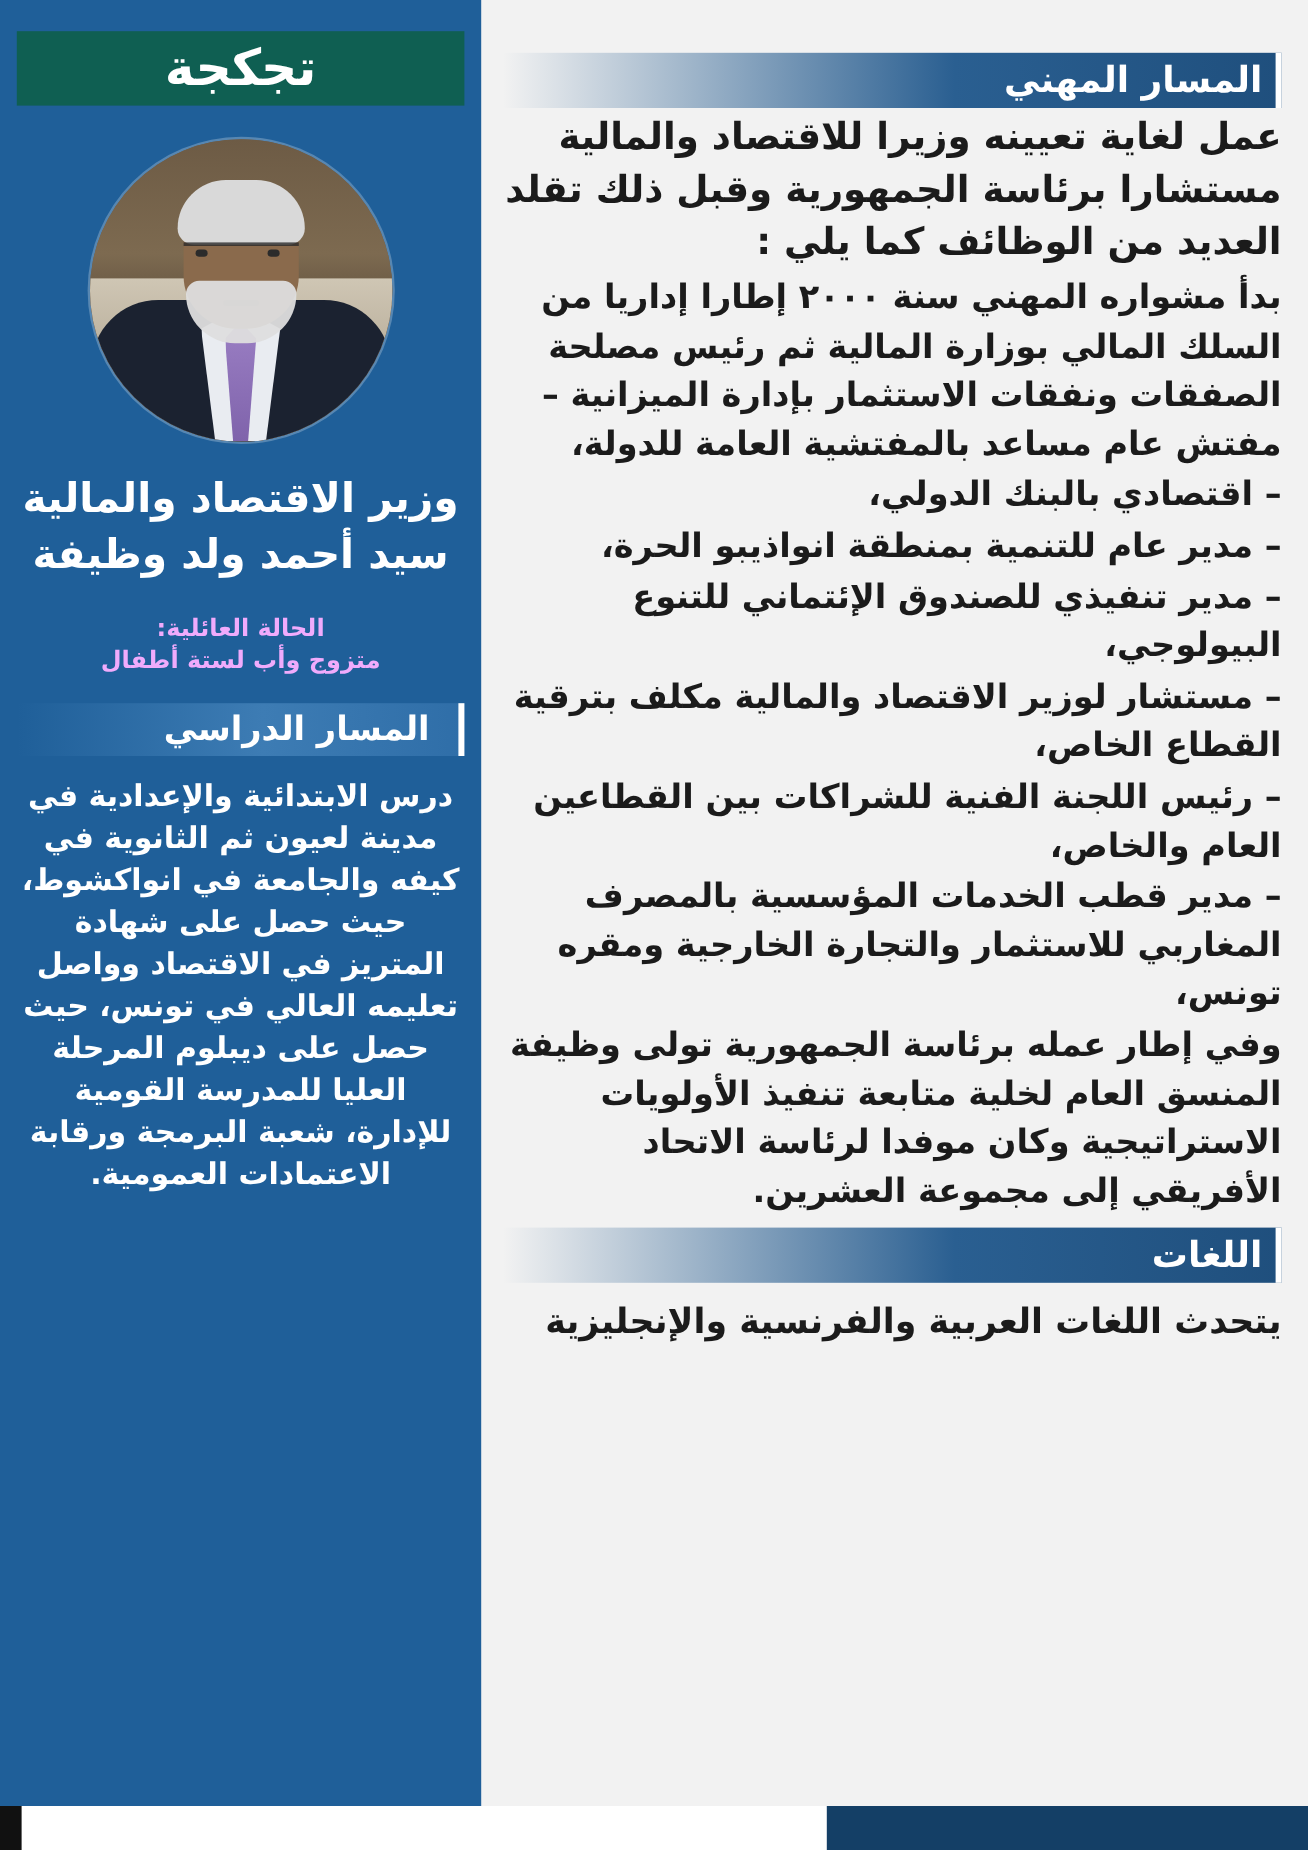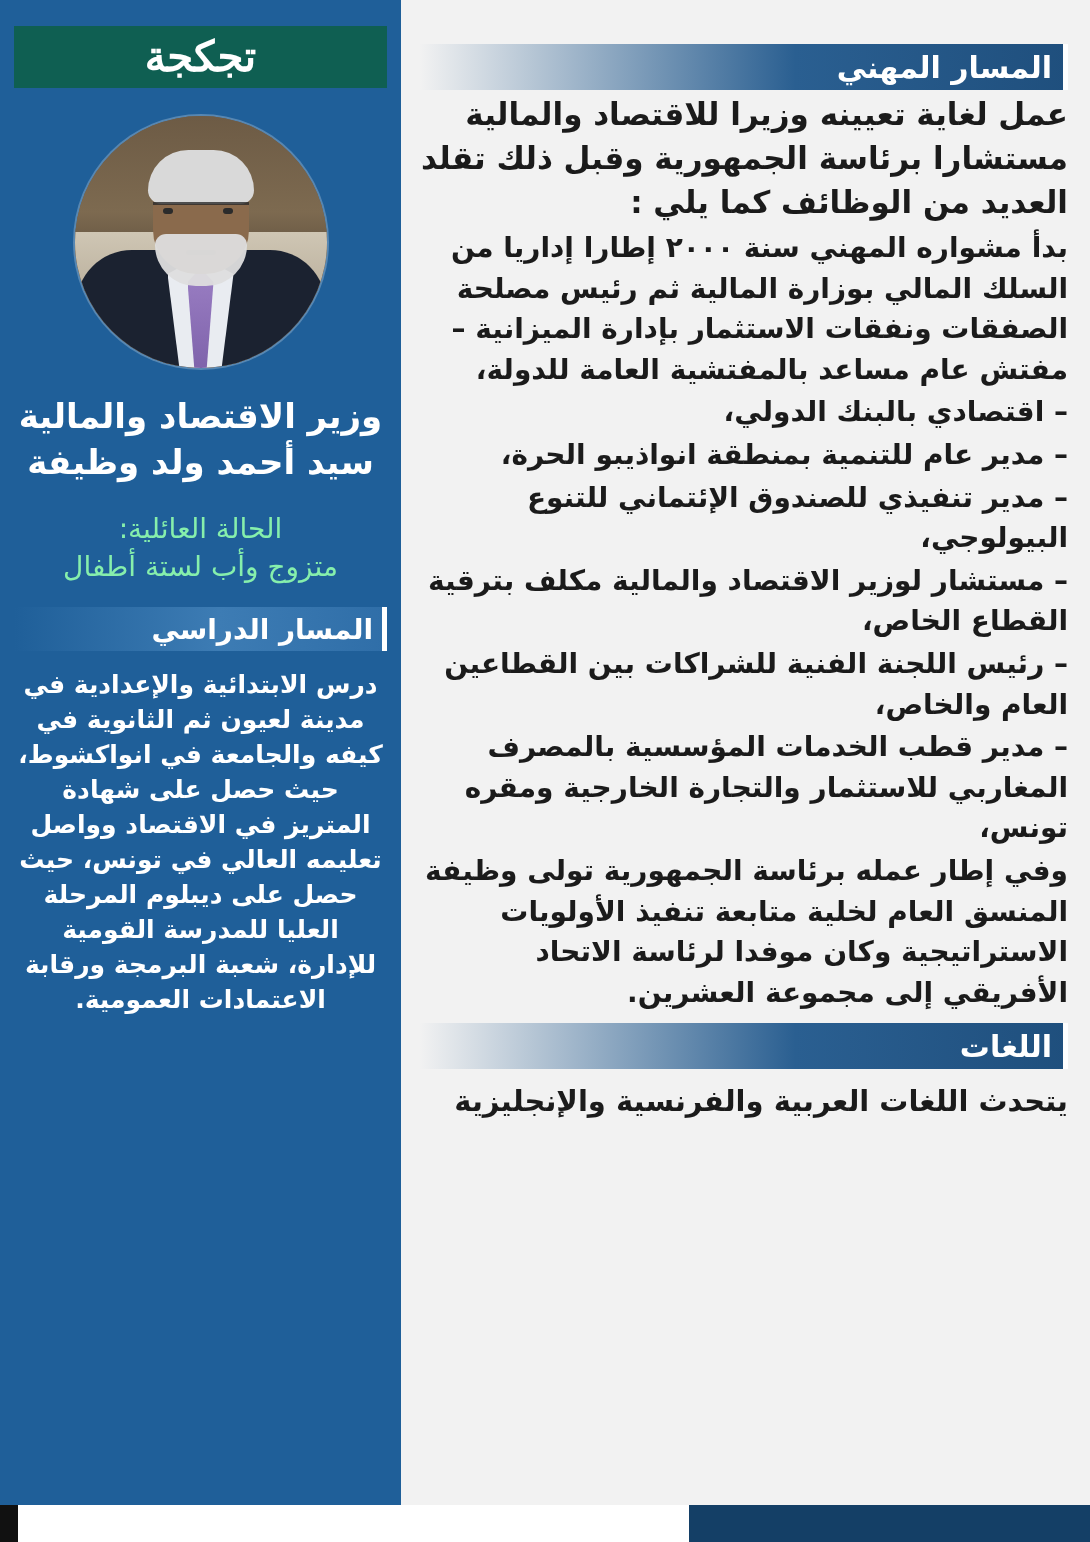--- a/index.html
+++ b/index.html
@@ -40,21 +40,20 @@
     align-items: center;
     justify-content: center;
     box-shadow: 0 0 0 0 transparent;
   }
   .title-banner .title-text {
     color: #ffffff;
     font-size: 42px;
     font-weight: bold;
     letter-spacing: 0px;
     line-height: 1;
-    font-family: Liberation Serif, serif;
   }
   .photo-wrap {
     margin: 28px auto 0 auto;
     width: 252px;
     height: 252px;
     border-radius: 50%;
     overflow: hidden;
     position: relative;
     background: #6b5a48;
     box-shadow: 0 0 0 2px rgba(255,255,255,0.25);
@@ -175,23 +174,23 @@
   .person-title {
     margin: 26px 18px 0 18px;
     color: #ffffff;
     font-size: 34px;
     font-weight: bold;
     line-height: 1.35;
     text-align: center;
   }
   .family-block {
     margin: 24px 18px 0 18px;
-    color: #86efac;
-    font-size: 28px;
-    font-weight: normal;
+    color: #f0abfc;
+    font-size: 20px;
+    font-weight: bold;
     line-height: 1.35;
     text-align: center;
   }
   .sec-banner {
     margin: 22px 14px 0 14px;
     height: 44px;
     display: flex;
     align-items: center;
     justify-content: flex-start;
     position: relative;
@@ -202,21 +201,21 @@
     right: 0;
     top: 0;
     bottom: 0;
     width: 5px;
     background: #ffffff;
   }
   .sec-banner .sec-text {
     color: #ffffff;
     font-size: 28px;
     font-weight: bold;
-    padding-right: 14px;
+    padding-right: 29px;
   }
   .edu-text {
     margin: 16px 16px 0 16px;
     color: #ffffff;
     font-size: 25px;
     font-weight: bold;
     line-height: 1.4;
     text-align: center;
   }
 

